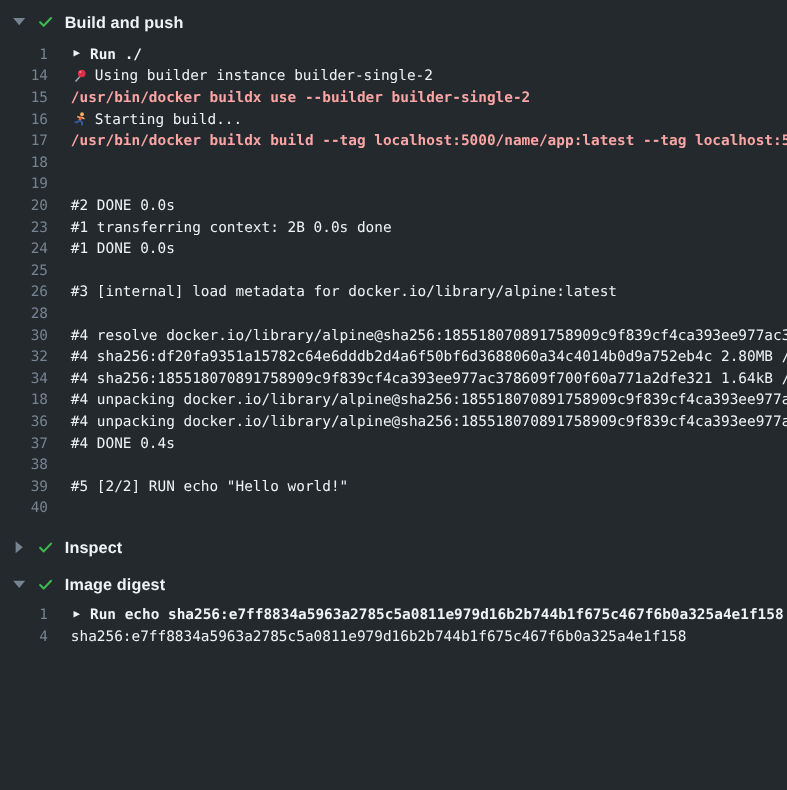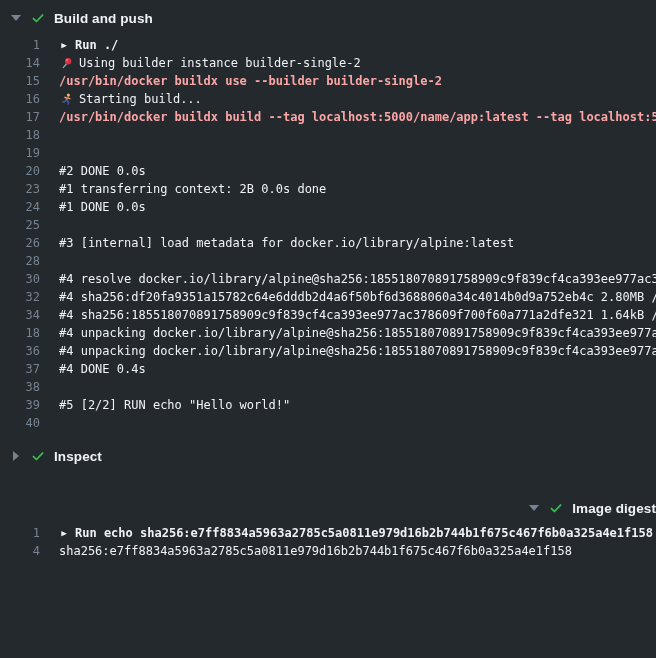--- a/index.html
+++ b/index.html
@@ -15,21 +15,21 @@
 
   
   .section-header {
     display: flex;
     align-items: center;
     height: 28px;
     padding-left: 8px;
     cursor: pointer;
   }
   .section-header.first { margin-top: 4px; }
-  .section-header.gap-above { margin-top: 24px; justify-content: flex-end; }
+  .section-header.gap-above { margin-top: 3px; }
   .chev-box {
     width: 16px;
     display: flex;
     justify-content: center;
     align-items: center;
     margin-right: 6px;
     flex: none;
   }
   .chev-down {
     width: 0; height: 0;

